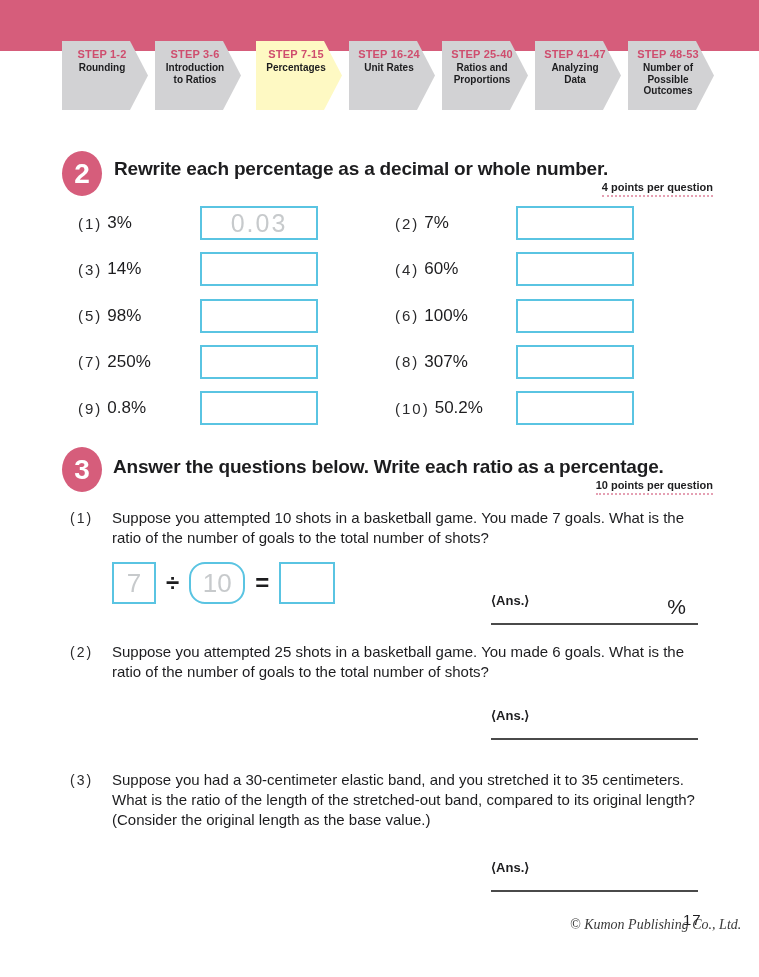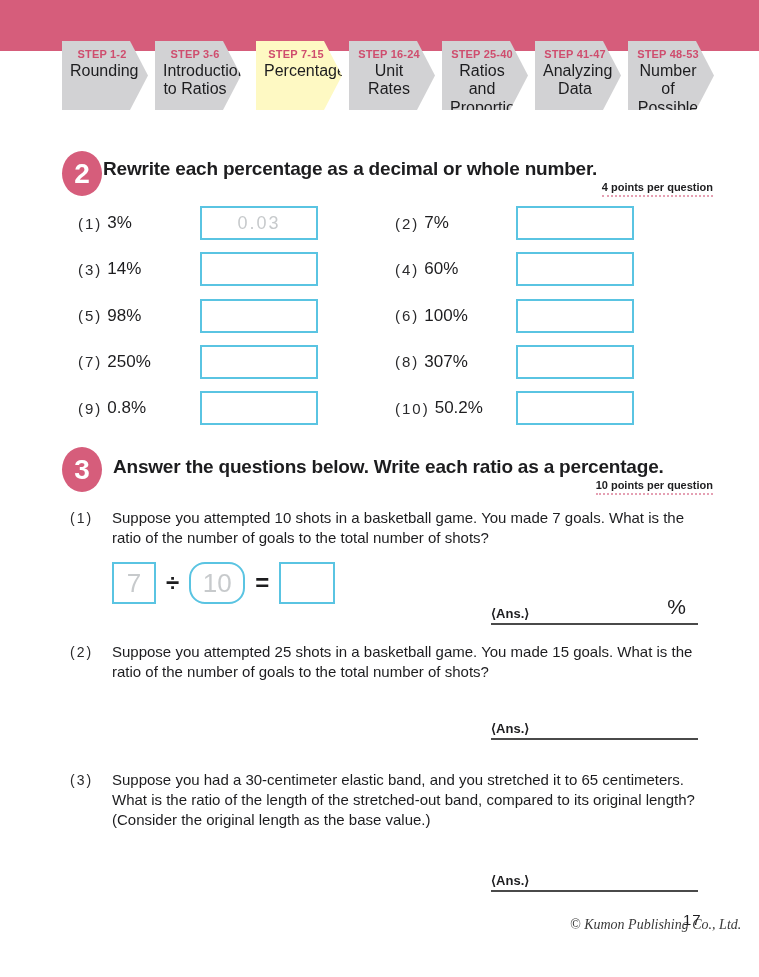--- a/index.html
+++ b/index.html
@@ -6,54 +6,54 @@
   body{width:759px;height:977px;position:relative;font-family:"Liberation Sans",sans-serif;color:#1d1d1f;overflow:hidden;}
 
   
   .topbar{position:absolute;left:0;top:0;width:759px;height:51px;background:#d65d7b;}
   .tabs{position:absolute;left:62px;top:41px;display:flex;gap:7px;}
   .tab{width:86px;height:69px;background:#d2d2d4;box-sizing:border-box;
        padding:7px 14px 0 8px;
        clip-path:polygon(0 0,calc(100% - 18px) 0,100% 50%,calc(100% - 18px) 100%,0 100%);text-align:center;}
   .tab.active{background:#fef9c3;margin-left:8px;}
   .tab .step{font-size:11px;font-weight:700;color:#cf4d6e;letter-spacing:.2px;margin-bottom:2px;}
-  .tab .name{font-size:16px;font-weight:400;color:#1d1d1f;line-height:1.15;}
+  .tab .name{font-size:10px;font-weight:700;color:#1d1d1f;line-height:1.15;}
 
   
   .qbadge{position:absolute;width:40px;height:45px;border-radius:50%;background:#d65d7b;
           color:#fff;font-size:28px;font-weight:700;text-align:center;line-height:45px;}
   .qtitle{position:absolute;font-size:19px;font-weight:700;letter-spacing:-.2px;white-space:nowrap;}
   .points{position:absolute;right:46px;font-size:11px;font-weight:700;
           border-bottom:2px dotted #e5a0b3;padding-bottom:2px;}
 
   
   .q2grid{position:absolute;left:70px;top:206px;width:620px;display:grid;
           grid-template-columns:325px 1fr;grid-auto-rows:46.3px;}
   .cell{display:flex;align-items:center;height:34px;}
   .lab{display:flex;align-items:center;box-sizing:border-box;}
   .cell:nth-child(odd) .lab{width:130px;padding-left:8px;}
   .cell:nth-child(even) .lab{width:121px;}
   .qnum{font-size:15px;letter-spacing:2px;color:#2a2a2c;white-space:nowrap;}
   .qval{font-size:17px;margin-left:5px;color:#1d1d1f;white-space:nowrap;}
   .abox{width:118px;height:34px;box-sizing:border-box;border:2px solid #5ac4e2;background:#fff;
-        text-align:center;font-size:18px;line-height:30px;color:#c7cacc;letter-spacing:2px;}
+        text-align:center;font-size:25px;line-height:30px;color:#c7cacc;letter-spacing:2px;}
 
   
   .q3wrap{position:absolute;left:70px;top:508px;width:630px;}
   .prob{position:absolute;left:0;display:flex;}
   .pnum{width:42px;font-size:14px;letter-spacing:2px;padding-top:2px;flex:none;color:#2a2a2c;}
   .ptext{width:588px;font-size:15px;line-height:1.33;color:#1d1d1f;}
   .equation{position:absolute;left:42px;top:54px;display:flex;align-items:center;height:42px;}
   .ebox{box-sizing:border-box;border:2px solid #5ac4e2;height:42px;background:#fff;
         text-align:center;font-size:26px;line-height:38px;color:#c7cacc;}
   .ebox.b1{width:44px;}
   .ebox.b2{width:56px;margin:0 0 0 0;border-radius:16px;}
   .ebox.b3{width:56px;}
   .eop{font-size:24px;font-weight:700;margin:0 10px;color:#1d1d1f;}
-  .ansrow{position:absolute;left:421px;width:207px;height:30px;display:flex;align-items:flex-end;
+  .ansrow{position:absolute;left:421px;width:207px;height:30px;display:flex;align-items:flex-start;
           border-bottom:2px solid #4a4a4a;}
   .anslabel{font-size:13px;font-weight:700;padding-bottom:2px;white-space:nowrap;color:#1d1d1f;}
   .ansunit{position:absolute;right:12px;bottom:4px;font-size:21px;color:#1d1d1f;}
 
   
   .copyright{position:absolute;left:570px;top:917px;font-family:"Liberation Serif",serif;
              font-style:italic;font-size:14px;color:#3a3a3a;white-space:nowrap;text-align:right;}
   .pagenum{position:absolute;left:683px;top:911px;font-size:15px;color:#1d1d1f;letter-spacing:1px;}
 </style>
 </head>
@@ -86,21 +86,21 @@
     <div class="step">STEP 41-47</div>
     <div class="name">Analyzing Data</div>
   </div>
   <div class="tab">
     <div class="step">STEP 48-53</div>
     <div class="name">Number of Possible Outcomes</div>
   </div>
 </div>
 
 <div class="qbadge" style="left:62px;top:151px;">2</div>
-<div class="qtitle" style="left:103px;top:158px;">Rewrite each percentage as a decimal or whole number.</div>
+<div class="qtitle" style="left:114px;top:158px;">Rewrite each percentage as a decimal or whole number.</div>
 <div class="points" style="top:181px;text-align:right;">4 points per question</div>
 
 <div class="q2grid">
   <div class="cell">
     <span class="lab">
         <span class="qnum">(1)</span>
         <span class="qval">3%</span>
       </span>
     <div class="abox">0.03</div>
   </div>
@@ -186,29 +186,29 @@
     <span class="eop">=</span>
     <div class="ebox b3"></div>
   </div>
   <div class="ansrow" style="top:85px;">
     <span class="anslabel">⟨Ans.⟩</span>
     <span class="ansunit">%</span>
   </div>
 
   <div class="prob" style="top:134px;">
     <span class="pnum">(2)</span>
-    <span class="ptext">Suppose you attempted 25 shots in a basketball game. You made 15 goals. What is the ratio of the number of goals to the total number of shots?</span>
+    <span class="ptext">Suppose you attempted 25 shots in a basketball game. You made 6 goals. What is the ratio of the number of goals to the total number of shots?</span>
   </div>
   <div class="ansrow" style="top:200px;">
     <span class="anslabel">⟨Ans.⟩</span>
   </div>
 
   <div class="prob" style="top:262px;">
     <span class="pnum">(3)</span>
-    <span class="ptext">Suppose you had a 30-centimeter elastic band, and you stretched it to 65 centimeters. What is the ratio of the length of the stretched-out band, compared to its original length? (Consider the original length as the base value.)</span>
+    <span class="ptext">Suppose you had a 30-centimeter elastic band, and you stretched it to 35 centimeters. What is the ratio of the length of the stretched-out band, compared to its original length? (Consider the original length as the base value.)</span>
   </div>
   <div class="ansrow" style="top:352px;">
     <span class="anslabel">⟨Ans.⟩</span>
   </div>
 
 </div>
 
 <div class="copyright">© Kumon Publishing Co., Ltd.</div>
 <div class="pagenum">17</div>
 

